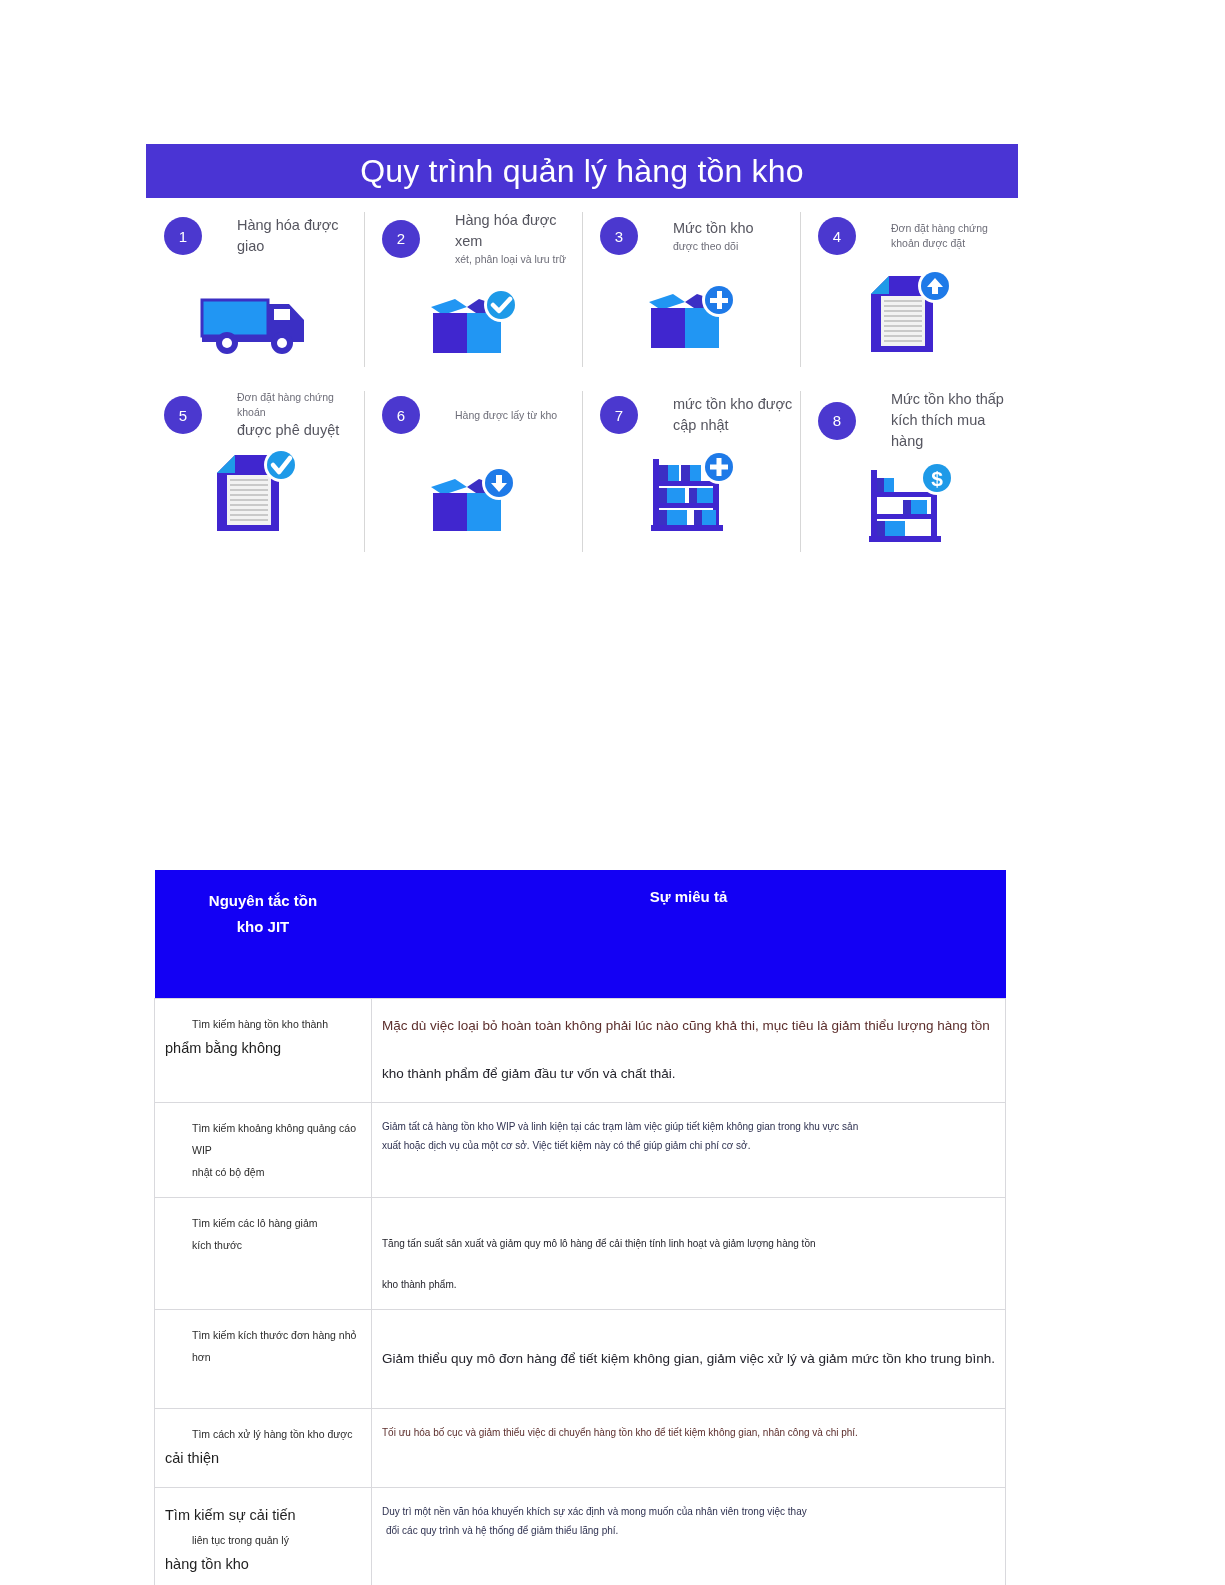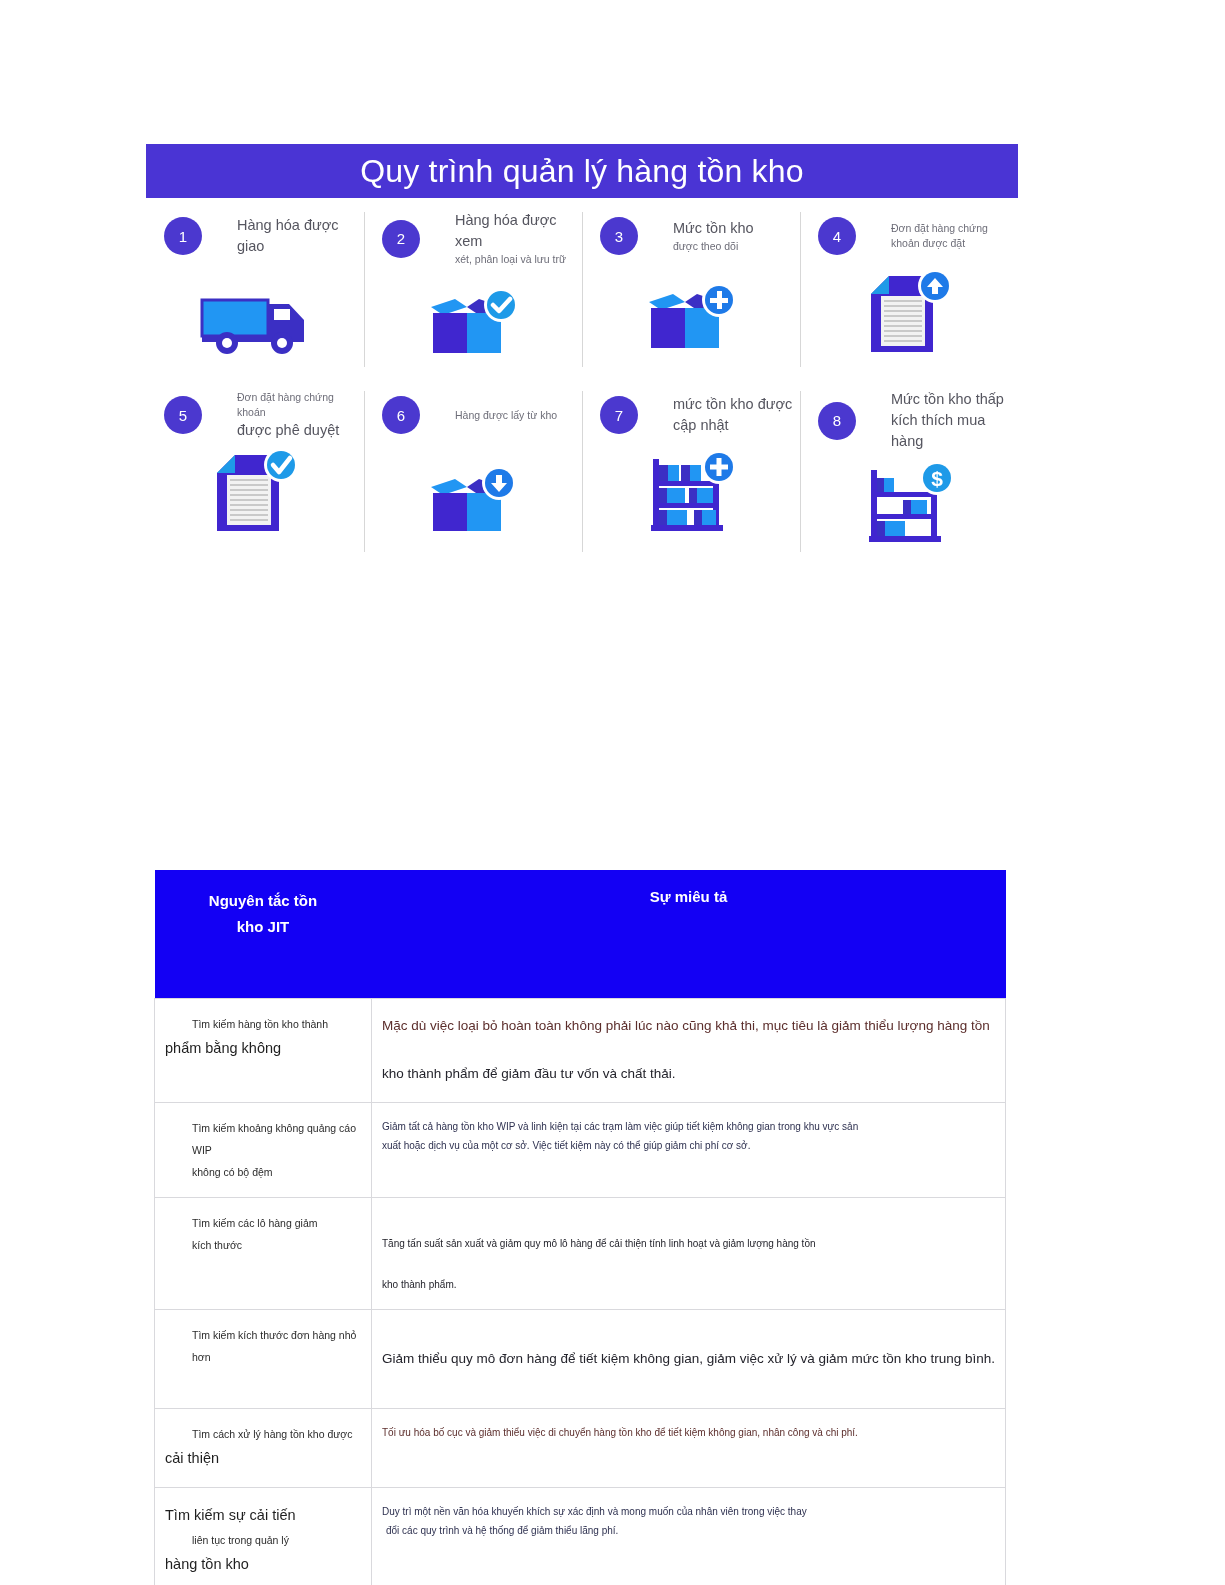--- a/index.html
+++ b/index.html
@@ -386,21 +386,21 @@
       </td>
       <td class="cell-desc">
         <span class="d-line d-13 tone-maroon">Mặc dù việc loại bỏ hoàn toàn không phải lúc nào cũng khả thi, mục tiêu là giảm thiểu lượng hàng tồn</span>
         <span class="d-line d-13 tone-dark">kho thành phẩm để giảm đầu tư vốn và chất thải.</span>
       </td>
     </tr>
 
     <tr>
       <td class="cell-principle">
         <span class="p-small">Tìm kiếm khoảng không quảng cáo WIP</span>
-        <span class="p-small">không có bộ đệm</span>
+        <span class="p-small">nhật có bộ đệm</span>
       </td>
       <td class="cell-desc">
         <span class="d-line d-12 tone-navy">Giảm tất cả hàng tồn kho WIP và linh kiện tại các trạm làm việc giúp tiết kiệm không gian trong khu vực sản</span>
         <span class="d-line d-12 tone-navy">xuất hoặc dịch vụ của một cơ sở. Việc tiết kiệm này có thể giúp giảm chi phí cơ sở.</span>
       </td>
     </tr>
 
     <tr>
       <td class="cell-principle">
         <span class="p-small">Tìm kiếm các lô hàng giảm</span>

